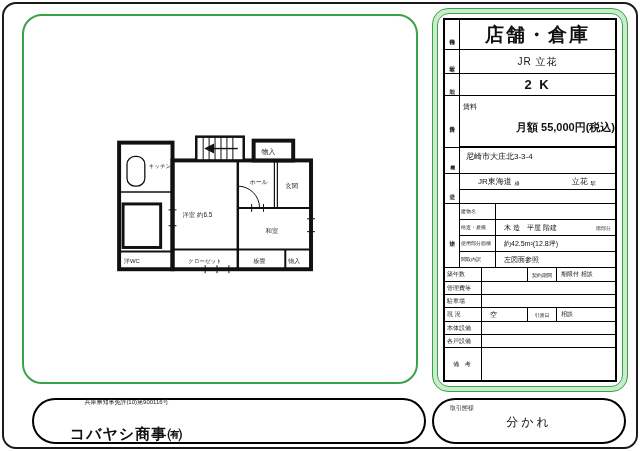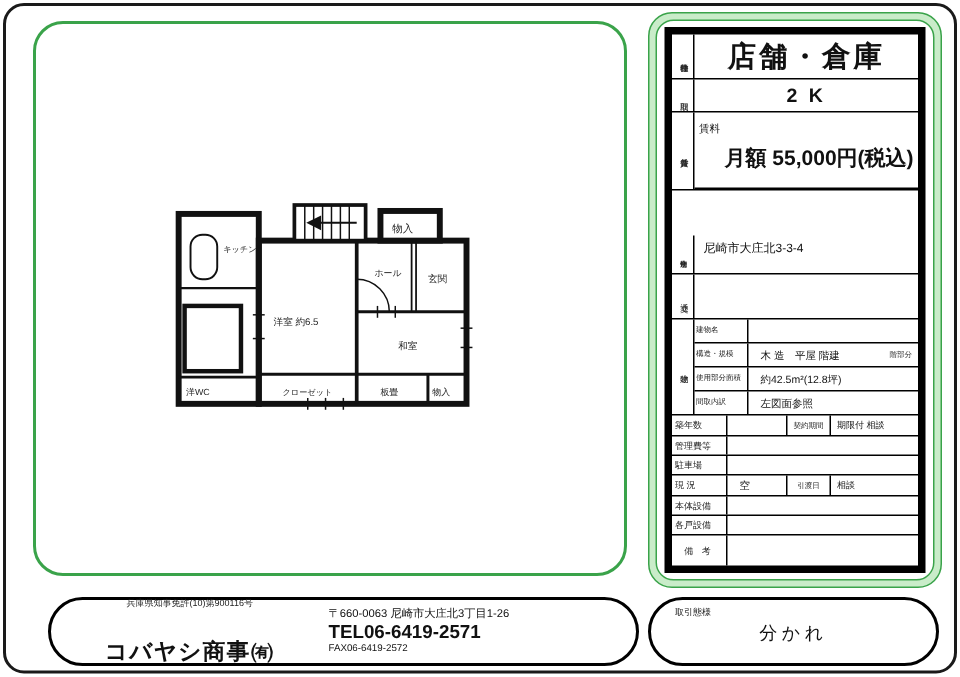--- a/index.html
+++ b/index.html
@@ -21,41 +21,41 @@
   
   .right-panel{
     position:absolute;left:432px;top:8px;width:196px;height:384px;box-sizing:border-box;
     background:#c9ecc9;border:1px solid #3aa34a;border-radius:16px;padding:4px;
   }
   .right-inner{
     background:#fff;border:1px solid #3aa34a;border-radius:12px;width:100%;height:100%;
     box-sizing:border-box;padding:4px 5px;
   }
   .ptable{
-    border:5px solid #000000;width:100%;height:100%;box-sizing:border-box;
+    border:2px solid #000000;width:100%;height:100%;box-sizing:border-box;
     display:flex;flex-direction:column;font-size:8px;
   }
   .prow{display:flex;border-bottom:1px solid #000;align-items:stretch;box-sizing:border-box;flex:none;}
   .prow:last-child{border-bottom:none;flex:1;}
   .vlabel{
     width:14px;flex:none;border-right:1px solid #000;display:flex;align-items:center;justify-content:center;
     writing-mode:vertical-rl;text-orientation:upright;font-size:5.5px;line-height:1;padding:1px 0;color:#222;
   }
   .vlabel.tiny{font-size:4.5px;}
   .pval{flex:1;display:flex;align-items:center;justify-content:center;min-width:0;}
   .r-type{height:30px;}  .r-type .pval{font-size:19px;font-weight:bold;letter-spacing:2px;}
   .r-station{height:24px;} .r-station .pval{font-size:10px;letter-spacing:1px;}
   .r-layout{height:22px;justify-content:space-between;} .r-layout .pval{font-size:13px;font-weight:bold;letter-spacing:2px;}
   .r-rent{height:52px;}
   .rent-col{flex:1;display:flex;flex-direction:column;min-width:0;}
   .rent-top{flex:1;display:flex;align-items:center;border-bottom:1px solid #000;}
   .rent-sub{font-size:7px;margin:6px 3px 0 3px;align-self:flex-start;}
-  .rent-main{font-size:14px;font-weight:bold;flex:1;text-align:left;margin-top:12px;}
+  .rent-main{font-size:11px;font-weight:bold;flex:1;text-align:right;margin-top:12px;}
   .rent-bottom{flex:1;display:flex;align-items:center;justify-content:center;font-size:11.5px;font-weight:bold;}
-  .r-address{height:26px;margin-top:30px;} .r-address .pval{justify-content:flex-start;align-items:flex-start;padding:3px 0 0 6px;font-size:8px;}
+  .r-address{height:26px;} .r-address .pval{justify-content:flex-start;align-items:flex-start;padding:3px 0 0 6px;font-size:8px;}
   .r-access{height:30px;}
   .access-col{flex:1;display:flex;flex-direction:column;}
   .access-top{height:15px;border-bottom:1px solid #000;display:flex;align-items:center;font-size:8px;}
   .access-top .suffix{font-size:5px;margin:3px 0 0 3px;}
   .access-line{margin-left:18px;} .access-sta{margin-left:52px;}
   .access-bottom{flex:1;}
   .r-building{height:64px;}
   .sub-col{flex:1;display:flex;flex-direction:column;min-width:0;}
   .subrow{flex:1;display:flex;border-bottom:1px solid #000;align-items:center;min-width:0;}
   .subrow:last-child{border-bottom:none;}
@@ -157,20 +157,24 @@
 
 <div class="right-panel">
   <div class="right-inner">
     <div class="ptable">
 
       <div class="prow r-type">
         <div class="vlabel">物件種目</div>
         <div class="pval">店舗・倉庫</div>
       </div>
 
+      <div class="prow r-station">
+        <div class="vlabel">最寄駅</div>
+        <div class="pval">JR 立花</div>
+      </div>
 
       <div class="prow r-layout">
         <div class="vlabel">間取</div>
         <div class="pval">2 K</div>
       </div>
 
       <div class="prow r-rent">
         <div class="vlabel">賃貸条件</div>
         <div class="rent-col">
           <div class="rent-top">
@@ -181,20 +185,26 @@
       </div>
 
       <div class="prow r-address">
         <div class="vlabel tiny">物件所在地</div>
         <div class="pval">尼崎市大庄北3-3-4</div>
       </div>
 
       <div class="prow r-access">
         <div class="vlabel">交通</div>
         <div class="access-col">
+          <div class="access-top">
+            <span class="access-line">JR東海道</span>
+            <span class="suffix">線</span>
+            <span class="access-sta">立花</span>
+            <span class="suffix">駅</span>
+          </div>
           <div class="access-bottom"></div>
         </div>
       </div>
 
       <div class="prow r-building">
         <div class="vlabel">建物</div>
         <div class="sub-col">
           <div class="subrow">
             <div class="sublabel">建物名</div>
             <div class="subval"></div>
@@ -258,23 +268,18 @@
 
     </div>
   </div>
 </div>
 
 <div class="company-box">
   <div class="company-left">
     <div class="license">兵庫県知事免許(10)第900116号</div>
     <div class="company-name">コバヤシ商事㈲</div>
   </div>
-  <div class="company-right">
-    <div class="postal">〒660-0063 尼崎市大庄北3丁目1-26</div>
-    <div class="tel">TEL06-6419-2571</div>
-    <div class="fax">FAX06-6419-2572</div>
-  </div>
 </div>
 
 <div class="deal-box">
   <div class="deal-label">取引態様</div>
   <div class="deal-value">分かれ</div>
 </div>
 
 </body></html>

